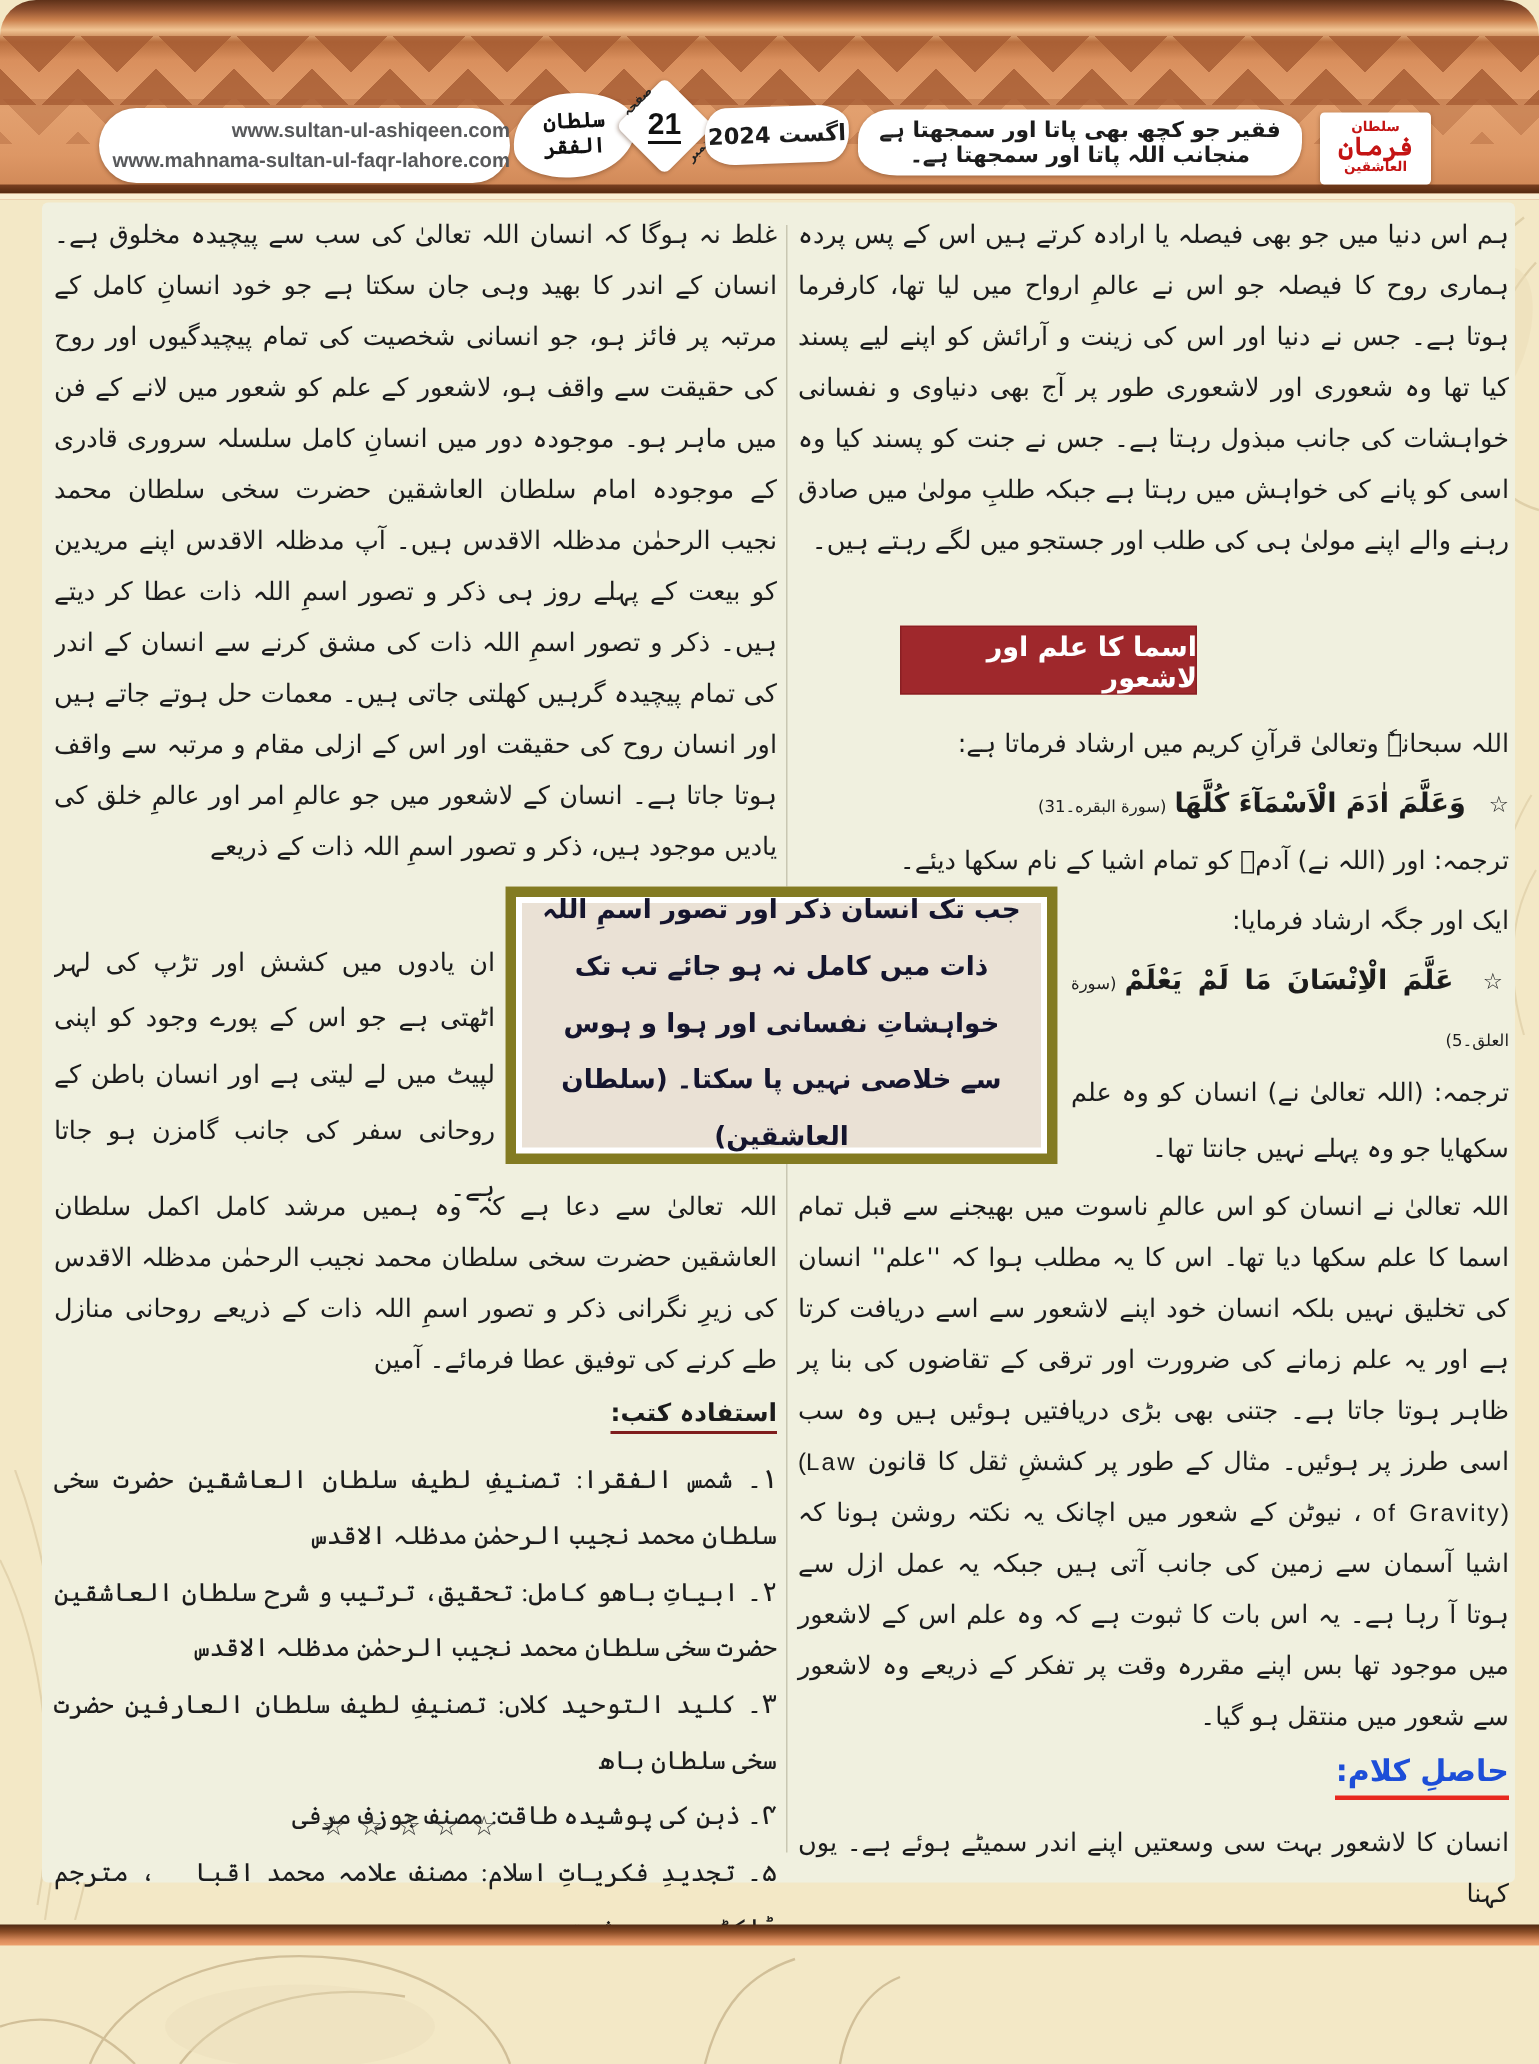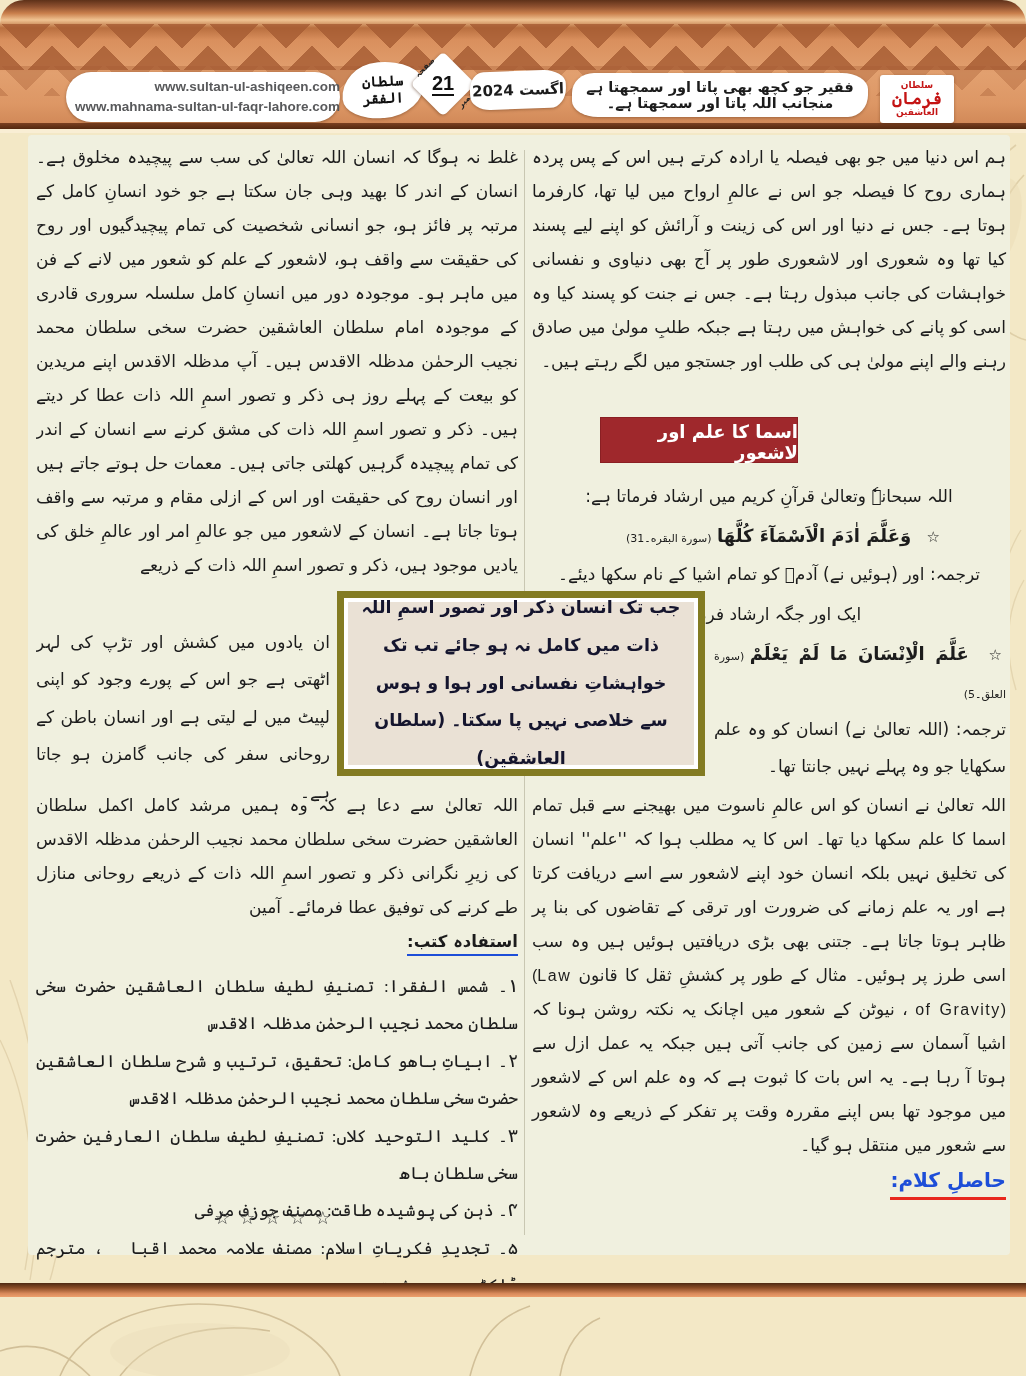--- a/index.html
+++ b/index.html
@@ -68,35 +68,35 @@
     direction:rtl;color:#c41414;line-height:1.02;
   }
   .farman-label .sm{font-size:9px;font-weight:bold;}
   .farman-label .lg{font-size:17px;font-weight:bold;font-family:"DejaVu Serif",serif;}
   
   .text-panel{position:absolute;left:28px;top:135px;width:982px;height:1120px;background:#f0f0df;border-radius:4px;}
   .col-divider{position:absolute;left:524px;top:150px;width:1px;height:1085px;background:#a9a58c;opacity:.55;}
   .urdu{direction:rtl;color:#1c1c1c;font-family:"DejaVu Sans",sans-serif;}
   .body-text{font-size:17px;line-height:2.0;text-align:justify;}
   .body-text.narrow{line-height:2.2;}
-  .single-line{text-align:center;}
+  .single-line{text-align:right;}
   .section-heading-box{
     left:600px;top:417px;width:198px;height:46px;background:#9f282c;
     display:flex;align-items:flex-end;justify-content:center;
     color:#fff;font-weight:bold;font-size:18px;direction:rtl;box-shadow:0 0 0 1px #8a1f23 inset;
   }
   .star{font-size:15px;color:#222;margin-left:10px;}
   .ayat{font-weight:bold;font-size:18px;}
   .ref{font-size:11px;margin-left:28px;}
   .ltr{direction:ltr;unicode-bidi:embed;font-family:"Liberation Sans",sans-serif;letter-spacing:1.5px;font-size:16px;}
   .hasil{
     display:inline-block;color:#1d4ed8;font-weight:bold;font-size:20px;
     border-bottom:3px solid #e8281e;padding-bottom:5px;
   }
-  .books-heading{display:inline-block;font-weight:bold;font-size:16.5px;border-bottom:2px solid #1d4ed8;padding-bottom:3px;}
+  .books-heading{display:inline-block;font-weight:bold;font-size:16.5px;border-bottom:2px solid #7f1d1d;padding-bottom:3px;}
   .book-item{font-size:17px;line-height:2.2;text-align:justify;font-family:Liberation Serif, serif;}
   .stars-row{text-align:center;letter-spacing:9px;font-size:18px;color:#3a3a3a;}
   .justify-last{text-align-last:justify;}
   
   .quote-box{
     left:337px;top:591px;width:368px;height:185px;background:#ffffff;
     border:7px solid #837b22;padding:4px;box-sizing:border-box;z-index:5;
   }
   .quote-inner{
     width:100%;height:100%;background:#eae1d5;box-sizing:border-box;
@@ -192,21 +192,21 @@
   </div>
 
   <div class="abs urdu body-text single-line" style="left:532px;top:479px;width:474px;">اللہ سبحانہٗ وتعالیٰ قرآنِ کریم میں ارشاد فرماتا ہے:</div>
 
   <div class="abs urdu body-text single-line" style="left:532px;top:518px;width:474px;">
     <span class="star">☆</span>
     <span class="ayat">وَعَلَّمَ اٰدَمَ الْاَسْمَآءَ کُلَّهَا</span>
     <span class="ref">(سورة البقره۔31)</span>
   </div>
 
-  <div class="abs urdu body-text single-line" style="left:532px;top:557px;width:474px;">ترجمہ: اور (ہوئیں نے) آدمؑ کو تمام اشیا کے نام سکھا دیئے۔</div>
+  <div class="abs urdu body-text single-line" style="left:532px;top:557px;width:474px;">ترجمہ: اور (اللہ نے) آدمؑ کو تمام اشیا کے نام سکھا دیئے۔</div>
 
   <div class="abs urdu body-text single-line" style="left:532px;top:597px;width:474px;">ایک اور جگہ ارشاد فرمایا:</div>
 
   <div class="abs urdu body-text narrow" style="left:714px;top:634px;width:292px;height:152px;overflow:hidden;">
     <span class="star">☆</span>
     <span class="ayat">عَلَّمَ الْاِنْسَانَ مَا لَمْ یَعْلَمْ</span>
     <span class="ref">(سورة العلق۔5)</span>
     <br>
     <span>ترجمہ: (اللہ تعالیٰ نے) انسان کو وہ علم سکھایا جو وہ پہلے نہیں جانتا تھا۔</span>
   </div>
@@ -214,20 +214,21 @@
   <div class="abs urdu body-text" style="left:532px;top:788px;width:474px;">
     <span>اللہ تعالیٰ نے انسان کو اس عالمِ ناسوت میں بھیجنے سے قبل تمام اسما کا علم سکھا دیا تھا۔ اس کا یہ مطلب ہوا کہ ''علم'' انسان کی تخلیق نہیں بلکہ انسان خود اپنے لاشعور سے اسے دریافت کرتا ہے اور یہ علم زمانے کی ضرورت اور ترقی کے تقاضوں کی بنا پر ظاہر ہوتا جاتا ہے۔ جتنی بھی بڑی دریافتیں ہوئیں ہیں وہ سب اسی طرز پر ہوئیں۔ مثال کے طور پر کششِ ثقل کا قانون </span>
     <span class="ltr">(Law of Gravity)</span>
     <span>، نیوٹن کے شعور میں اچانک یہ نکتہ روشن ہونا کہ اشیا آسمان سے زمین کی جانب آتی ہیں جبکہ یہ عمل ازل سے ہوتا آ رہا ہے۔ یہ اس بات کا ثبوت ہے کہ وہ علم اس کے لاشعور میں موجود تھا بس اپنے مقررہ وقت پر تفکر کے ذریعے وہ لاشعور سے شعور میں منتقل ہو گیا۔</span>
   </div>
 
   <div class="abs urdu" style="left:532px;top:1168px;width:474px;text-align:right;">
     <span class="hasil">حاصلِ کلام:</span>
   </div>
 
+  <div class="abs urdu body-text justify-last" style="left:532px;top:1212px;width:474px;">انسان کا لاشعور بہت سی وسعتیں اپنے اندر سمیٹے ہوئے ہے۔ یوں کہنا</div>
 
   <div class="abs quote-box">
     <div class="quote-inner">
       <div class="quote-text">
         <span>جب تک انسان ذکر اور تصور اسمِ اللہ ذات میں کامل نہ ہو جائے تب تک خواہشاتِ نفسانی اور ہوا و ہوس سے خلاصی نہیں پا سکتا۔</span>
         <span>(سلطان العاشقین)</span>
       </div>
     </div>
   </div>
 

